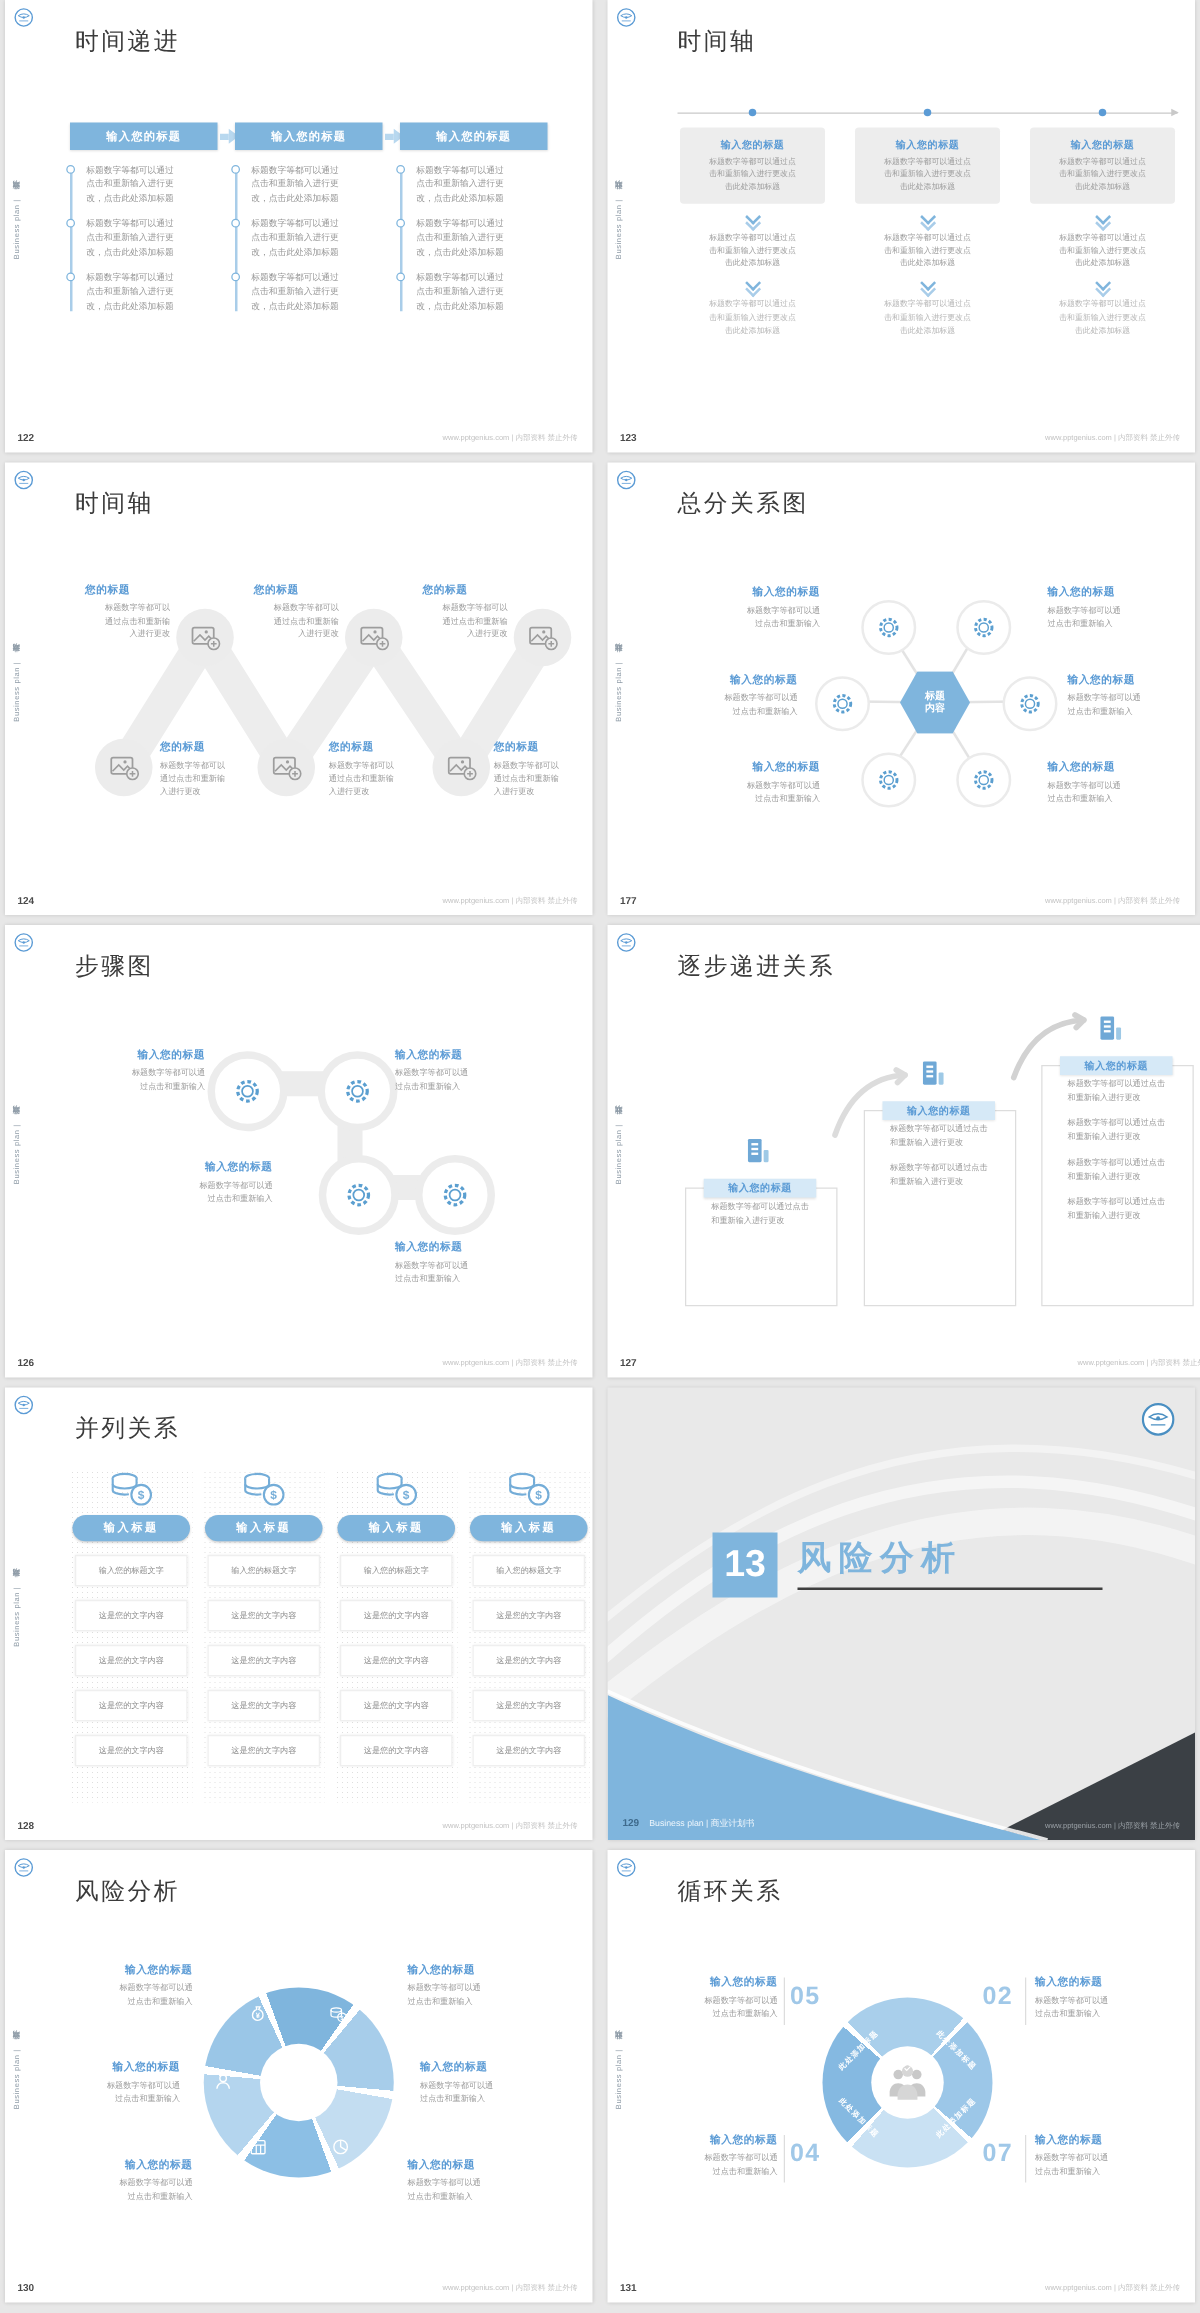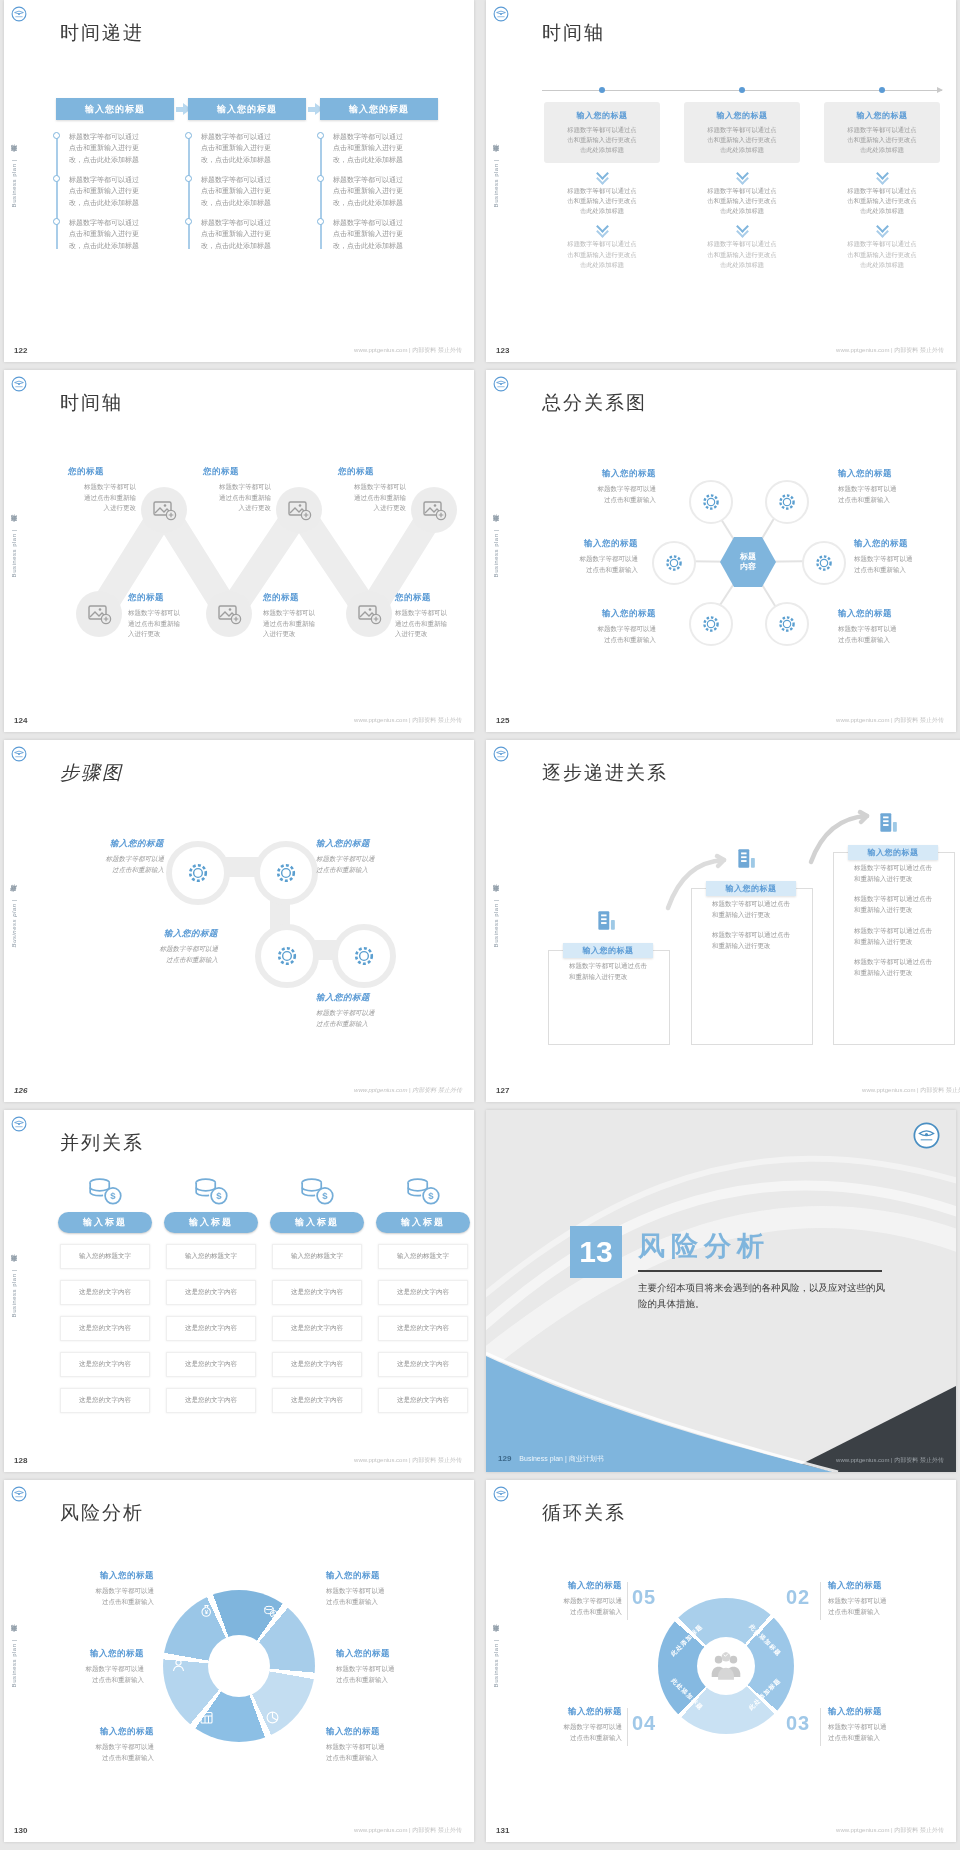--- a/index.html
+++ b/index.html
@@ -394,25 +394,25 @@
         <p class="ba">标题数字等都可以通过点击和重新输入</p>
       </div>
     <div class="blk" style="left:368px;top:168px;">
         <span class="bt">输入您的标题</span>
         <p class="ba">标题数字等都可以通过点击和重新输入</p>
       </div>
     <div class="blk" style="left:352px;top:238px;">
         <span class="bt">输入您的标题</span>
         <p class="ba">标题数字等都可以通过点击和重新输入</p>
       </div>
-    <span class="pagenum">125</span>
-    <span class="sitefoot">www.pptgenius.com | 内部资料 禁止外传</span>
-  </section>
-
-  <section class="s" style="left:4px;top:740px;font-style:italic;">
+    <span class="pagenum">177</span>
+    <span class="sitefoot">www.pptgenius.com | 内部资料 禁止外传</span>
+  </section>
+
+  <section class="s" style="left:4px;top:740px;">
     <svg class="logo" viewBox="0 0 20 20">
         <circle cx="10" cy="10" r="8.6" fill="#fff" stroke="#5b9bd5" stroke-width="1.4"></circle>
         <path d="M4.5 8.2 Q10 4.6 15.5 8.2 Q10 11.8 4.5 8.2Z" fill="none" stroke="#5b9bd5" stroke-width="1"></path>
         <circle cx="10" cy="10" r="1.2" fill="#5b9bd5"></circle>
         <path d="M5.5 13.4 h9" stroke="#5b9bd5" stroke-width=".8"></path>
       </svg>
     <span class="vbrand">Business plan | 商业计划书</span>
     <h2 class="stitle">步骤图</h2>
     <i class="link126" style="left:200px;top:117px;width:64px;height:20px;"></i>
     <i class="link126" style="left:266px;top:140px;width:20px;height:60px;"></i>
@@ -601,21 +601,20 @@
     </svg>
     <svg class="abs" style="right:16px;top:12px;left:auto;width:27px;height:27px;" viewBox="0 0 28 28">
         <circle cx="14" cy="14" r="12.6" fill="#fff" stroke="#4a8fc2" stroke-width="1.8"></circle>
         <path d="M6.5 12 Q14 6.5 21.5 12 Q14 16.5 6.5 12Z" fill="none" stroke="#4a8fc2" stroke-width="1.2"></path>
         <circle cx="14" cy="13" r="1.6" fill="#4a8fc2"></circle>
         <path d="M8 18.5 h12" stroke="#4a8fc2" stroke-width="1"></path>
       </svg>
     <div class="num129">13</div>
     <h2 class="t129">风险分析</h2>
     <div class="rule129"></div>
-    <p class="d129">主要介绍本项目将来会遇到的各种风险，以及应对这些的风险的具体措施。</p>
     <span class="f129"><b>129</b><span>Business plan | 商业计划书</span></span>
     <span class="sitefoot dk">www.pptgenius.com | 内部资料 禁止外传</span>
   </section>
 
   <section class="s" style="left:4px;top:1480px;">
     <svg class="logo" viewBox="0 0 20 20">
         <circle cx="10" cy="10" r="8.6" fill="#fff" stroke="#5b9bd5" stroke-width="1.4"></circle>
         <path d="M4.5 8.2 Q10 4.6 15.5 8.2 Q10 11.8 4.5 8.2Z" fill="none" stroke="#5b9bd5" stroke-width="1"></path>
         <circle cx="10" cy="10" r="1.2" fill="#5b9bd5"></circle>
         <path d="M5.5 13.4 h9" stroke="#5b9bd5" stroke-width=".8"></path>
@@ -694,21 +693,21 @@
           <path d="M3.5 22c.5-4 3-6.4 6.5-6.4s6 2.4 6.5 6.4v3.5H3.5Z" fill="#c9c9c9"></path>
           <path d="M17.5 22c.5-4 3-6.4 6.5-6.4s6 2.4 6.5 6.4v3.5H17.5Z" fill="#c9c9c9"></path>
           <circle cx="17" cy="6.5" r="4.2" fill="#d6d6d6"></circle>
           <path d="M9.5 24c.6-4.6 3.5-7.4 7.5-7.4s6.9 2.8 7.5 7.4v4H9.5Z" fill="#d6d6d6"></path>
           <circle cx="17" cy="4" r="2" fill="#d6d6d6"></circle>
           <path d="M14.8 4.2l1.6 1.6 2.6-2.6" fill="none" stroke="#fff" stroke-width=".9"></path>
         </svg>
     </div>
     <span class="bign" style="left:146px;top:106px;">05</span>
     <span class="bign" style="left:300px;top:106px;">02</span>
-    <span class="bign" style="left:300px;top:232px;">03</span>
+    <span class="bign" style="left:300px;top:232px;">07</span>
     <span class="bign" style="left:146px;top:232px;">04</span>
     <i class="divline" style="left:141px;top:102px;"></i>
     <i class="divline" style="left:334px;top:102px;"></i>
     <i class="divline" style="left:141px;top:228px;"></i>
     <i class="divline" style="left:334px;top:228px;"></i>
     <div class="blk ra" style="left:24px;top:100px;">
         <span class="bt">输入您的标题</span>
         <p class="ba">标题数字等都可以通过点击和重新输入</p>
       </div>
     <div class="blk" style="left:342px;top:100px;">

